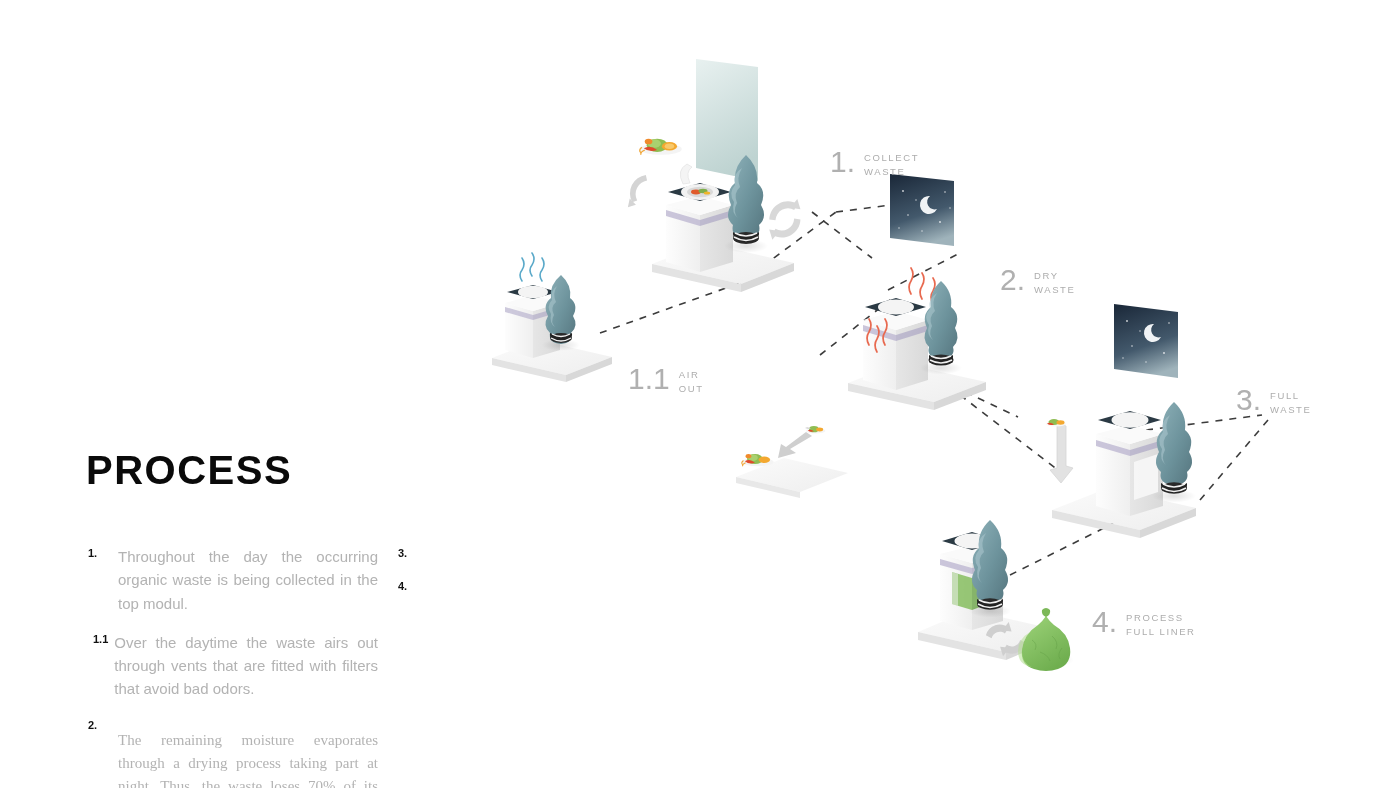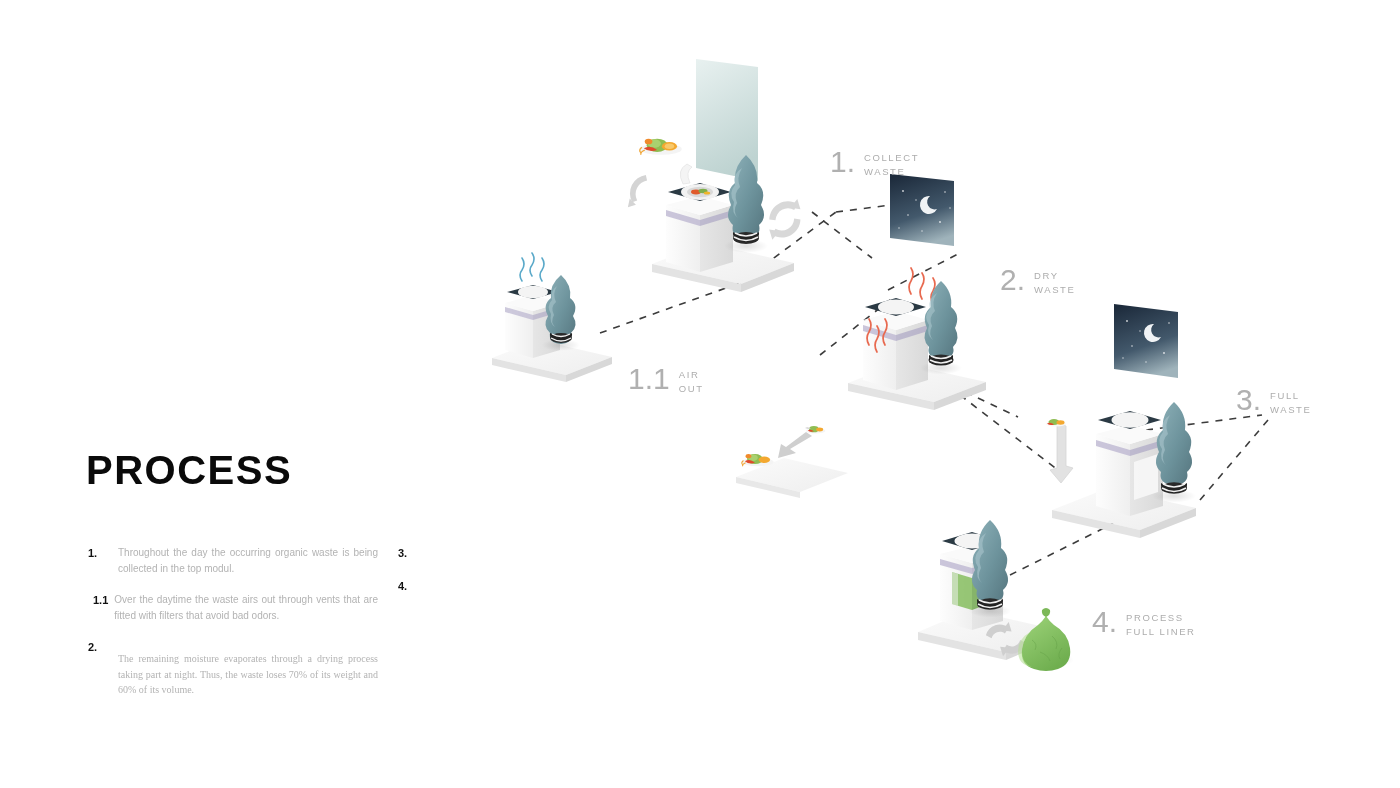--- a/index.html
+++ b/index.html
@@ -24,21 +24,21 @@
 
   .step-row { display: flex; margin-bottom: 16px; }
   .step-num {
     flex: 0 0 30px; text-align: left;
     font-size: 11px; font-weight: 700; color: #111;
     line-height: 1.55; padding-right: 6px;
   }
   .step-num.indent { text-align: left; padding-left: 5px; flex-basis: 25px; }
   .step-txt {
     flex: 1 1 auto;
-    font-size: 10px; color: #b3b3b3; line-height: 1.55;
+    font-size: 15px; color: #b3b3b3; line-height: 1.55;
     text-align: justify;
   }
   .step-row.offset .step-txt { padding-top: 12px; font-family: Liberation Serif, serif; }
 
   
   #diagram { position: absolute; left: 0; top: 0; width: 1400px; height: 788px; }
   #diagram svg { display: block; }
 
   .step-label { position: absolute; display: flex; align-items: flex-start; }
   .sl-num {

